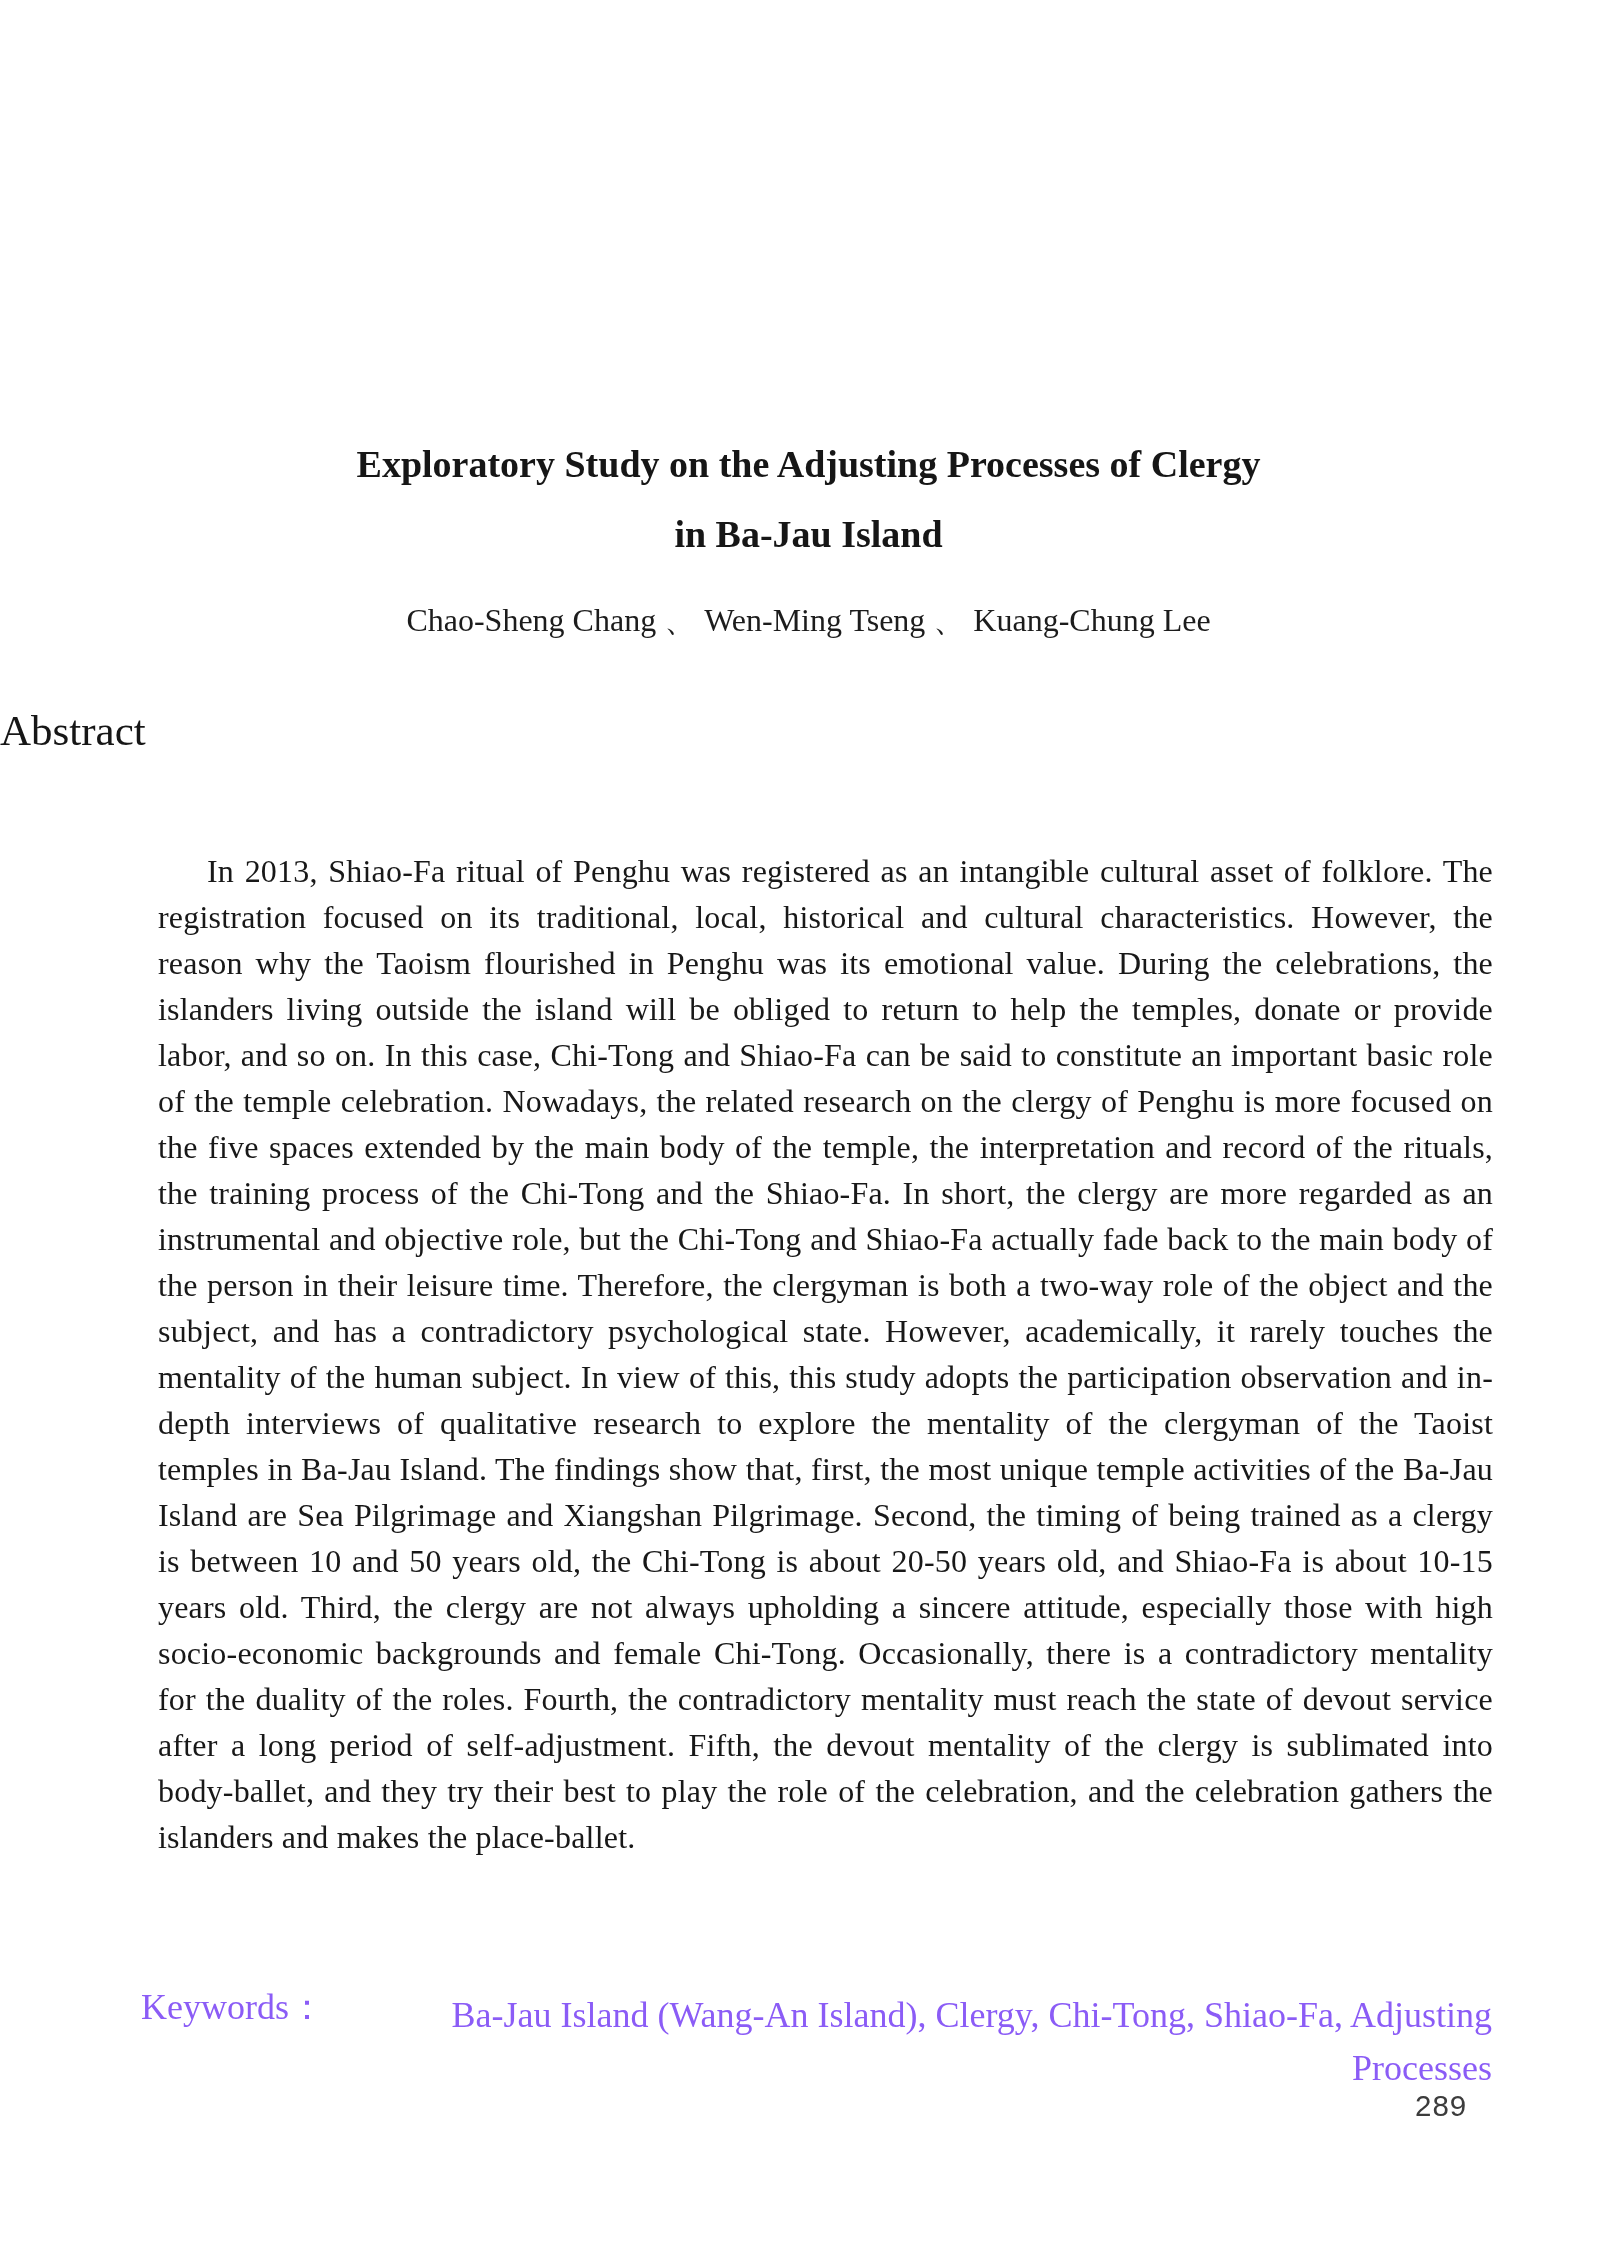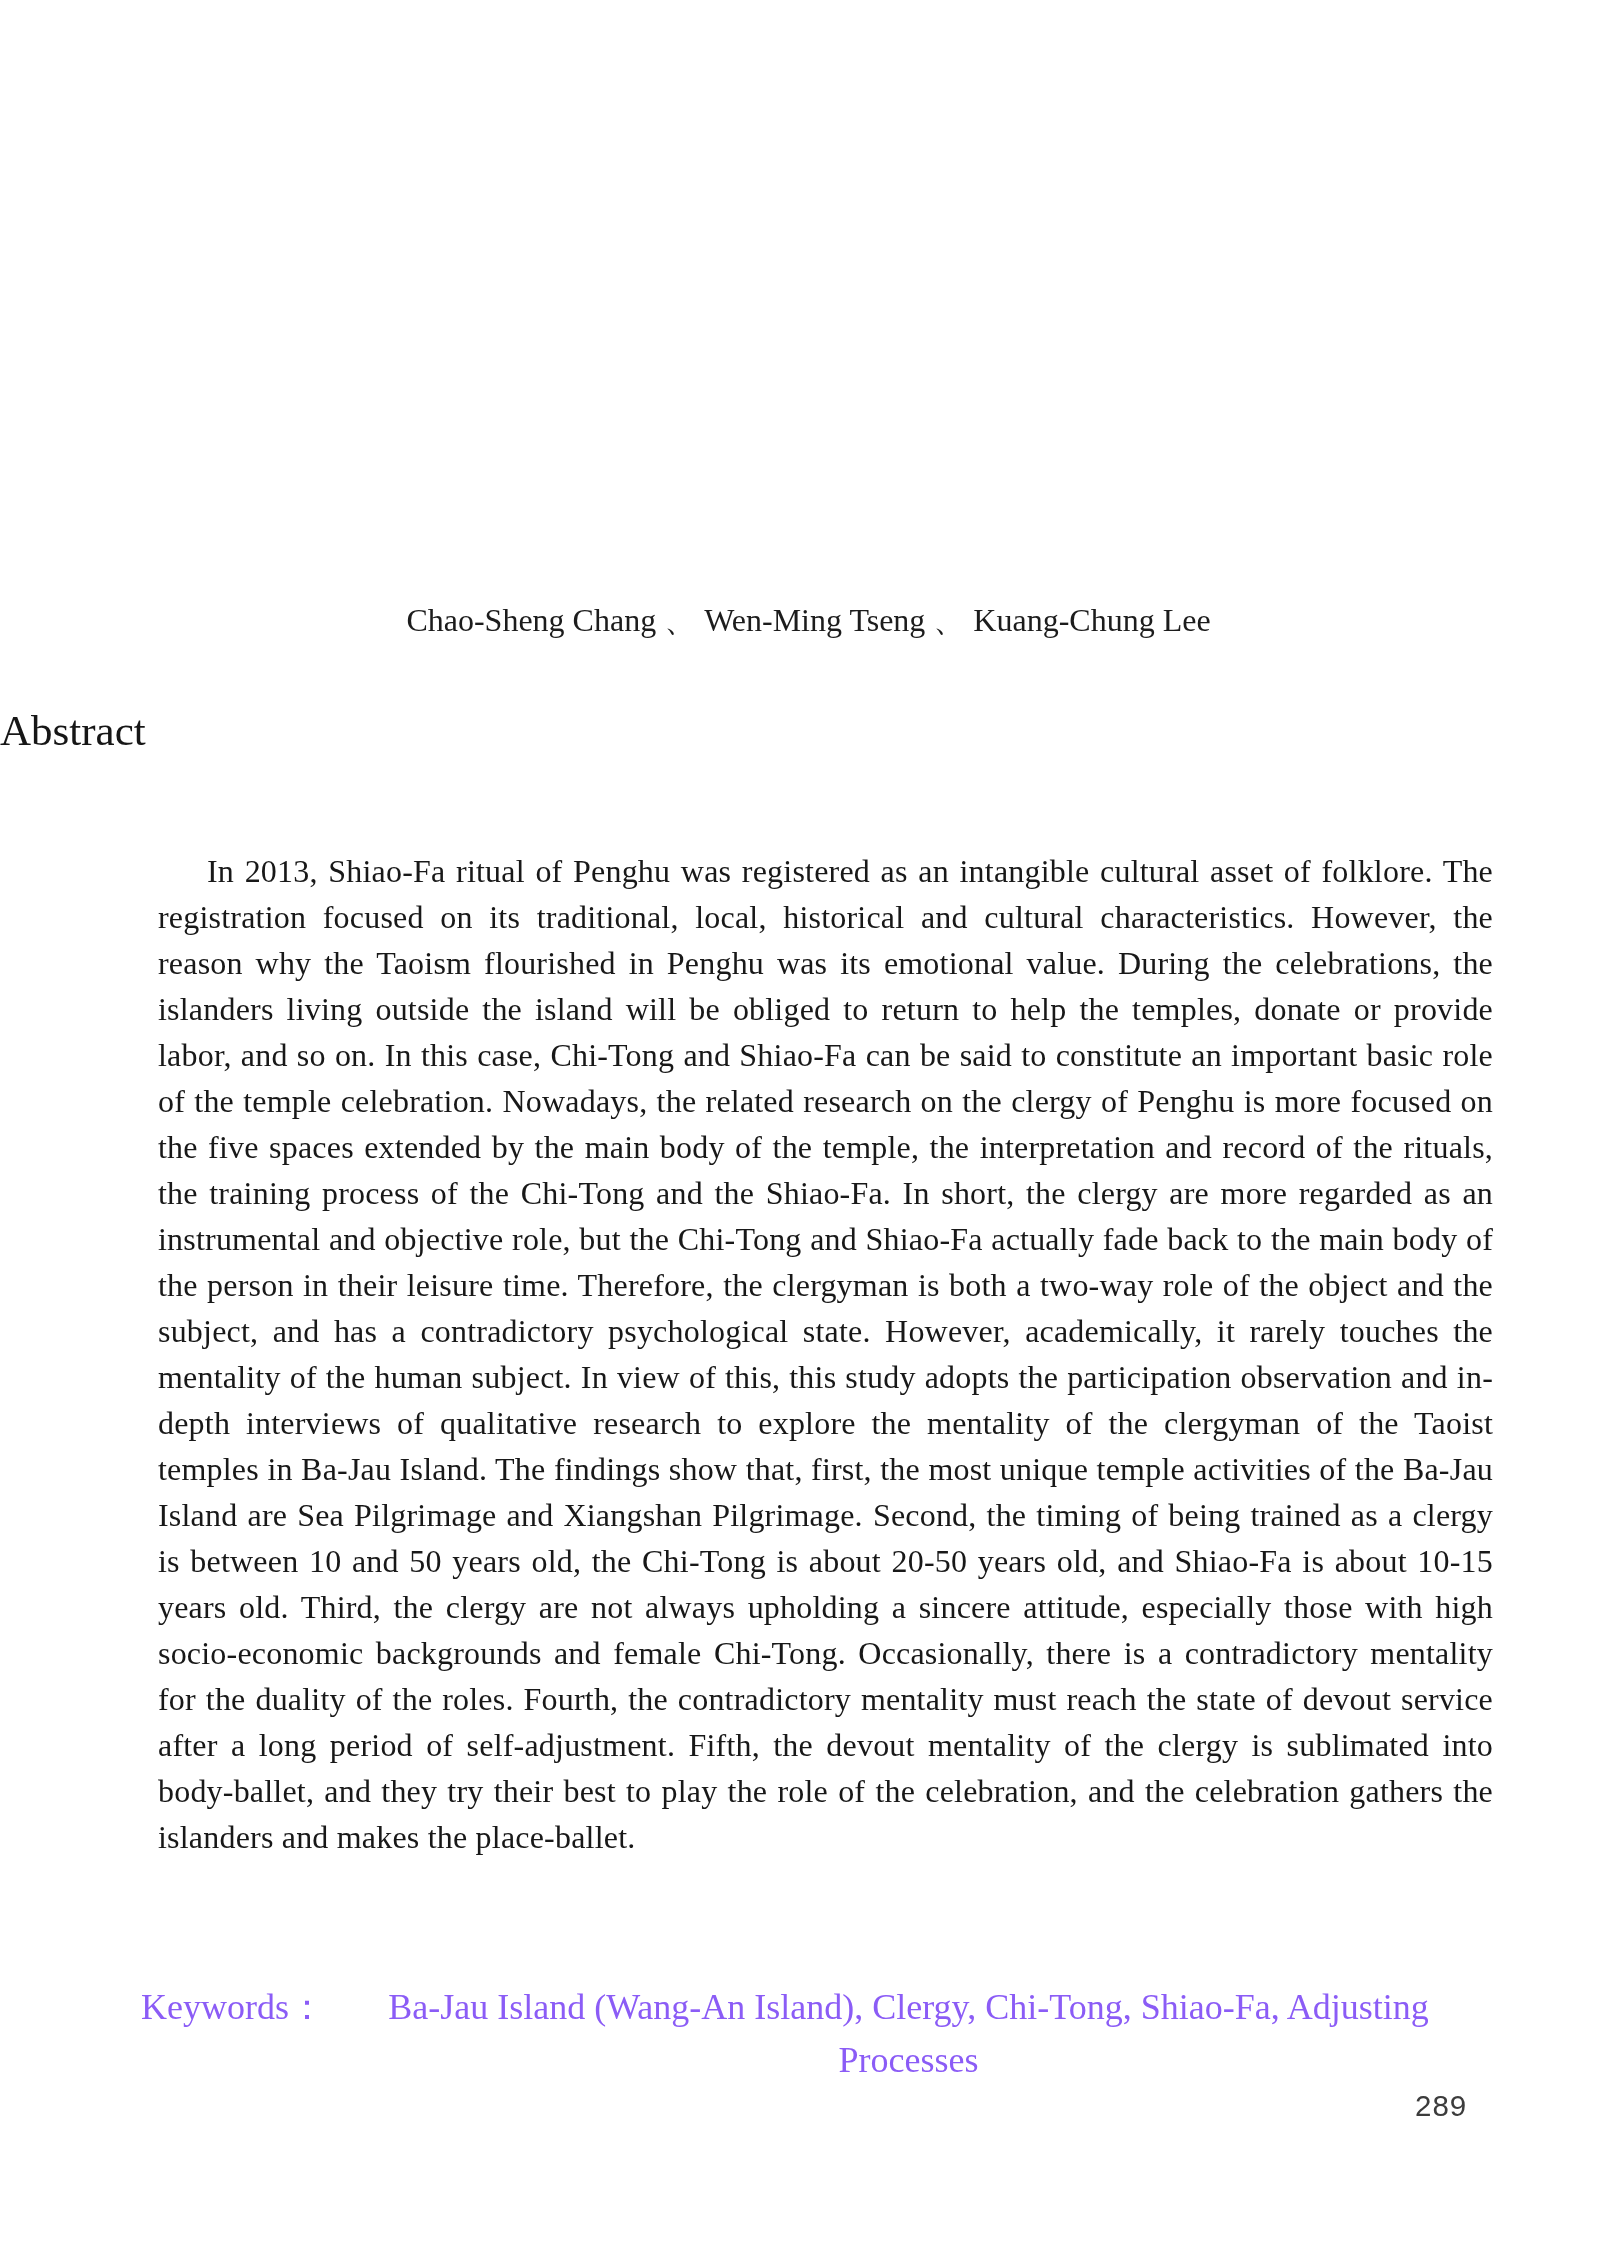--- a/index.html
+++ b/index.html
@@ -68,37 +68,42 @@
     font-size: 36px;
     line-height: 53px;
     color: #8b5cf6;
   }
   .keywords-label {
     flex-shrink: 0;
     white-space: nowrap;
   }
   .keywords-text {
     flex: 1;
-    text-align: center;
+    text-align: right;
+    margin-top: 8px;
   }
   .page-number {
     position: absolute;
     top: 2089px;
     left: 1415px;
     font-family: Liberation Sans, sans-serif;
     font-size: 29.5px;
     color: #3c3c3c;
     letter-spacing: 1px;
   }
 </style>
 </head>
 <body>
 
 <div class="page">
 
+  <h1 class="title">
+    <span>Exploratory Study on the Adjusting Processes of Clergy</span><br>
+    <span>in Ba-Jau Island</span>
+  </h1>
 
   <div class="authors">Chao-Sheng Chang 、 Wen-Ming Tseng 、 Kuang-Chung Lee</div>
 
   <div class="abstract-heading">Abstract</div>
 
   <p class="abstract-body">In 2013, Shiao-Fa ritual of Penghu was registered as an intangible cultural asset of folklore. The registration focused on its traditional, local, historical and cultural characteristics. However, the reason why the Taoism flourished in Penghu was its emotional value. During the celebrations, the islanders living outside the island will be obliged to return to help the temples, donate or provide labor, and so on. In this case, Chi-Tong and Shiao-Fa can be said to constitute an important basic role of the temple celebration. Nowadays, the related research on the clergy of Penghu is more focused on the five spaces extended by the main body of the temple, the interpretation and record of the rituals, the training process of the Chi-Tong and the Shiao-Fa. In short, the clergy are more regarded as an instrumental and objective role, but the Chi-Tong and Shiao-Fa actually fade back to the main body of the person in their leisure time. Therefore, the clergyman is both a two-way role of the object and the subject, and has a contradictory psychological state. However, academically, it rarely touches the mentality of the human subject. In view of this, this study adopts the participation observation and in-depth interviews of qualitative research to explore the mentality of the clergyman of the Taoist temples in Ba-Jau Island. The findings show that, first, the most unique temple activities of the Ba-Jau Island are Sea Pilgrimage and Xiangshan Pilgrimage. Second, the timing of being trained as a clergy is between 10 and 50 years old, the Chi-Tong is about 20-50 years old, and Shiao-Fa is about 10-15 years old. Third, the clergy are not always upholding a sincere attitude, especially those with high socio-economic backgrounds and female Chi-Tong. Occasionally, there is a contradictory mentality for the duality of the roles. Fourth, the contradictory mentality must reach the state of devout service after a long period of self-adjustment. Fifth, the devout mentality of the clergy is sublimated into body-ballet, and they try their best to play the role of the celebration, and the celebration gathers the islanders and makes the place-ballet.</p>
 
   <div class="keywords">
     <span class="keywords-label">Keywords：</span>
     <span class="keywords-text">Ba-Jau Island (Wang-An Island), Clergy, Chi-Tong, Shiao-Fa, Adjusting Processes</span>

